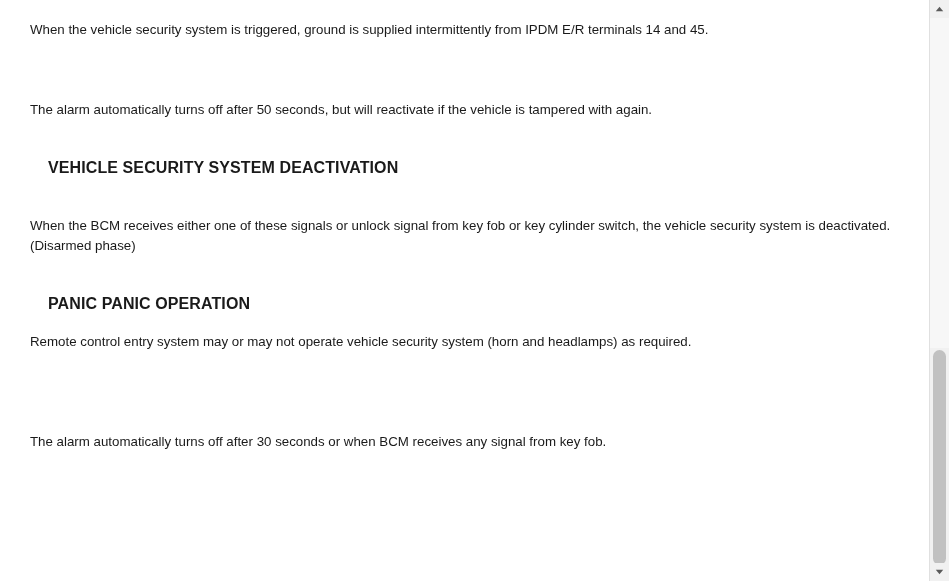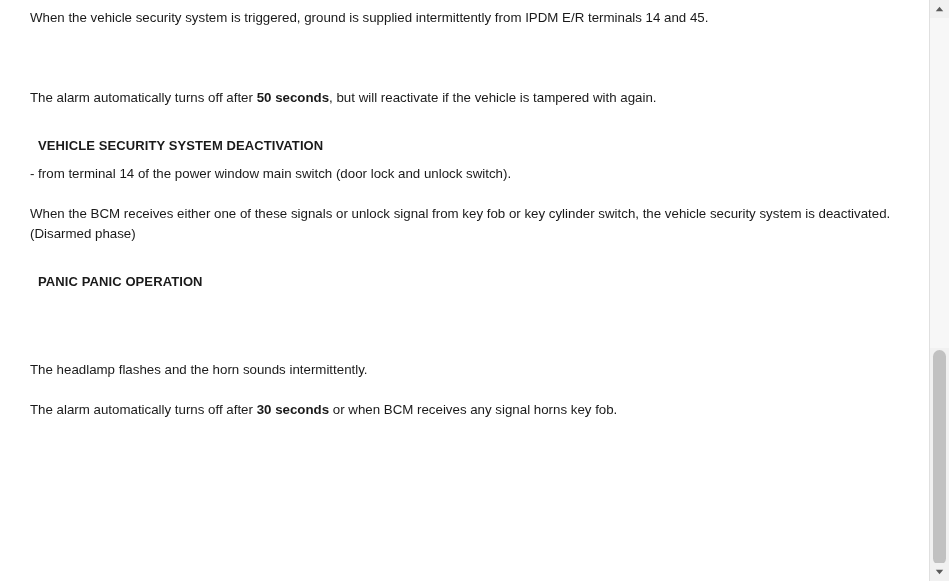--- a/index.html
+++ b/index.html
@@ -16,51 +16,51 @@
   .page {
     position: relative;
     width: 949px;
     height: 581px;
     background: #ffffff;
     box-sizing: border-box;
   }
   .content {
     position: absolute;
     left: 0;
-    top: 0;
+    top: 12px;
     width: 929px;
     height: 480px;
     overflow: hidden;
     padding: 0 24px 0 30px;
     box-sizing: border-box;
   }
   .para {
     font-size: 13.3px;
     line-height: 20px;
     color: #1a1a1a;
     margin: 0;
     padding: 0;
   }
   .spacer {
     height: 20px;
   }
   .spacer-sm {
     height: 21px;
   }
   .heading {
-    font-size: 13px;
+    font-size: 16px;
     line-height: 20px;
     color: #1a1a1a;
     font-weight: bold;
-    margin: 8px;
+    margin: 18px;
     padding: 0;
     letter-spacing: 0.1px;
   }
   .bold {
-    font-weight: bold;
+    font-weight: normal;
   }
   
   .scrollbar {
     position: absolute;
     right: 0;
     top: 0;
     width: 20px;
     height: 581px;
     background: #f1f1f1;
     border-left: 1px solid #e0e0e0;
@@ -118,38 +118,37 @@
     <div class="spacer"></div>
 
     <div class="spacer"></div>
 
     <p class="para"><span>The alarm automatically turns off after </span><span class="bold">50 seconds</span><span>, but will reactivate if the vehicle is tampered with again.</span></p>
     <div class="spacer"></div>
 
     <p class="heading">VEHICLE SECURITY SYSTEM DEACTIVATION</p>
 
 
-    <p class="para"> -  from terminal 14 of the power window main switch (door lock and unlock switch).</p>
     <div class="spacer"></div>
 
     <p class="para">When the BCM receives either one of these signals or unlock signal from key fob or key cylinder switch, the vehicle security system is deactivated. (Disarmed phase)</p>
     <div class="spacer"></div>
 
     <p class="heading">PANIC PANIC OPERATION</p>
 
+    <p class="para">Remote control entry system may or may not operate vehicle security system (horn and headlamps) as required.</p>
     <div class="spacer"></div>
 
     <div class="spacer"></div>
 
     <div class="spacer"></div>
 
-    <p class="para">The headlamp flashes and the horn sounds intermittently.</p>
     <div class="spacer"></div>
 
-    <p class="para"><span>The alarm automatically turns off after </span><span class="bold">30 seconds</span><span> or when BCM receives any signal horns key fob.</span></p>
+    <p class="para"><span>The alarm automatically turns off after </span><span class="bold">30 seconds</span><span> or when BCM receives any signal from key fob.</span></p>
 
   </div>
 
   <div class="scrollbar">
     <div class="scroll-arrow up">
       <svg width="9" height="6" viewBox="0 0 9 6">
         <path d="M4.5 0.8 L8.2 5.2 L0.8 5.2 Z" fill="#5a5a5a"></path>
       </svg>
     </div>
     <div class="scroll-track-top" style="top:18px;height:330px;"></div>

